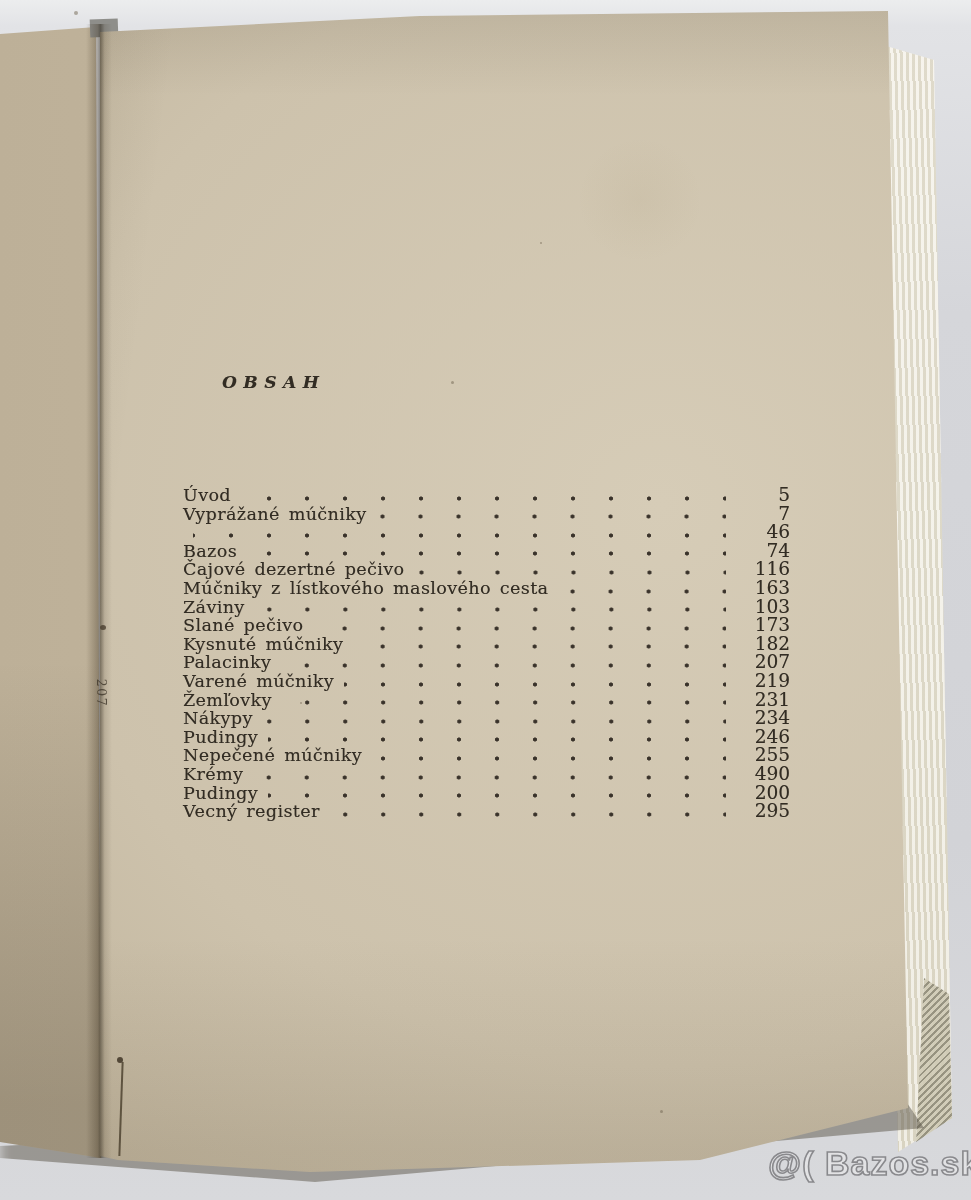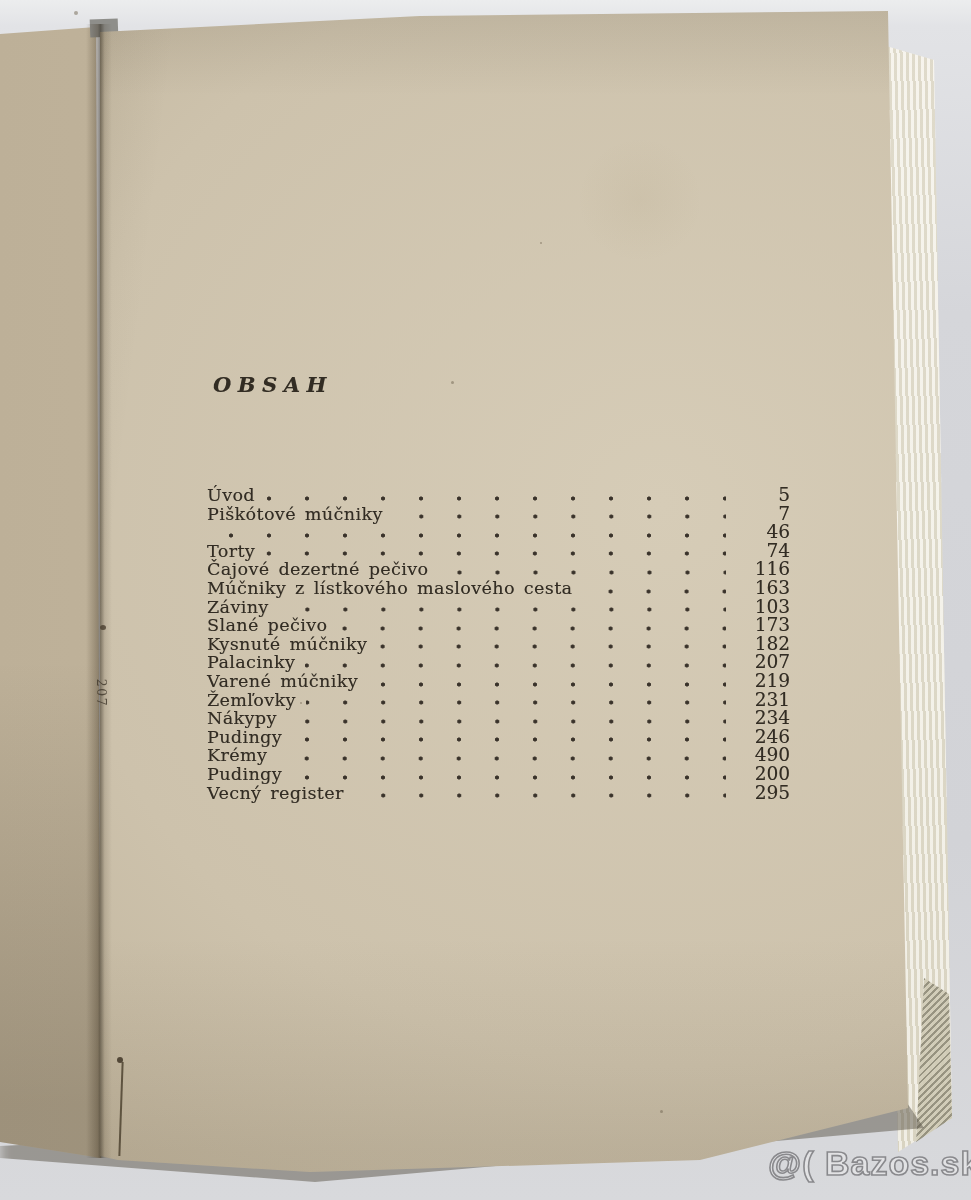--- a/index.html
+++ b/index.html
@@ -54,29 +54,29 @@
   .gutter-crease{
     position:absolute;left:86px;top:24px;width:26px;height:1134px;
     background:linear-gradient(to right,rgba(60,48,30,0) 0%,rgba(60,48,30,0.34) 45%,rgba(35,28,16,0.48) 55%,rgba(60,48,30,0.14) 72%,rgba(60,48,30,0) 100%);
   }
   .thread{position:absolute;left:120px;top:1062px;width:2px;height:94px;background:#4e4330;transform:rotate(2deg);opacity:.85;}
   .thread-knot{position:absolute;left:117px;top:1057px;width:6px;height:6px;border-radius:50%;background:#3f3526;opacity:.85;}
   .stitch-dot{position:absolute;left:100px;top:625px;width:6px;height:5px;border-radius:50%;background:#4a3f2f;opacity:.8;}
   .speck{position:absolute;border-radius:50%;background:#6f6450;opacity:.5;}
   
   .obsah-title{
-    position:absolute;left:213px;top:372px;
-    font-style:italic;font-weight:700;font-size:21px;letter-spacing:6.5px;
+    position:absolute;left:222px;top:372px;
+    font-style:italic;font-weight:700;font-size:17px;letter-spacing:6.5px;
     color:var(--ink);text-shadow:0.3px 0.3px 0 rgba(51,46,38,0.45);
   }
   .toc{
     position:absolute;left:183px;top:486px;width:607px;
     color:var(--ink);
   }
-  .toc .row{display:flex;align-items:baseline;height:18.6px;line-height:18.6px;margin-left:24px;}
+  .toc .row{display:flex;align-items:baseline;height:18.6px;line-height:18.6px;}
   .toc .label{
     white-space:nowrap;font-size:17.5px;letter-spacing:0.4px;word-spacing:3px;
     text-shadow:0.3px 0.3px 0 rgba(51,46,38,0.4);
   }
   .toc .leader{
     flex:1;height:5px;align-self:flex-end;margin:0 14px 4px 10px;
     background-image:radial-gradient(circle at 3px 2.5px,var(--ink-dot) 1.7px,rgba(0,0,0,0) 2.4px);
     background-size:38px 5px;background-repeat:repeat-x;background-position:right 4px center;
   }
   .toc .num{
@@ -122,32 +122,32 @@
   <div class="obsah-title">OBSAH</div>
 
   <div class="toc">
     <div class="row">
       <span class="label">Úvod</span>
       <span class="leader"></span>
       <span class="num">5</span>
     </div>
 
     <div class="row">
-      <span class="label">Piškótové múčniky</span>
+      <span class="label">Vyprážané múčniky</span>
       <span class="leader"></span>
       <span class="num">7</span>
     </div>
 
     <div class="row">
       <span class="leader"></span>
       <span class="num">46</span>
     </div>
 
     <div class="row">
-      <span class="label">Torty</span>
+      <span class="label">Bazos</span>
       <span class="leader"></span>
       <span class="num">74</span>
     </div>
 
     <div class="row">
       <span class="label">Čajové dezertné pečivo</span>
       <span class="leader"></span>
       <span class="num">116</span>
     </div>
 
@@ -201,20 +201,25 @@
       <span class="leader"></span>
       <span class="num">234</span>
     </div>
 
     <div class="row">
       <span class="label">Pudingy</span>
       <span class="leader"></span>
       <span class="num">246</span>
     </div>
 
+    <div class="row">
+      <span class="label">Nepečené múčniky</span>
+      <span class="leader"></span>
+      <span class="num">255</span>
+    </div>
 
     <div class="row">
       <span class="label">Krémy</span>
       <span class="leader"></span>
       <span class="num">490</span>
     </div>
 
     <div class="row">
       <span class="label">Pudingy</span>
       <span class="leader"></span>

